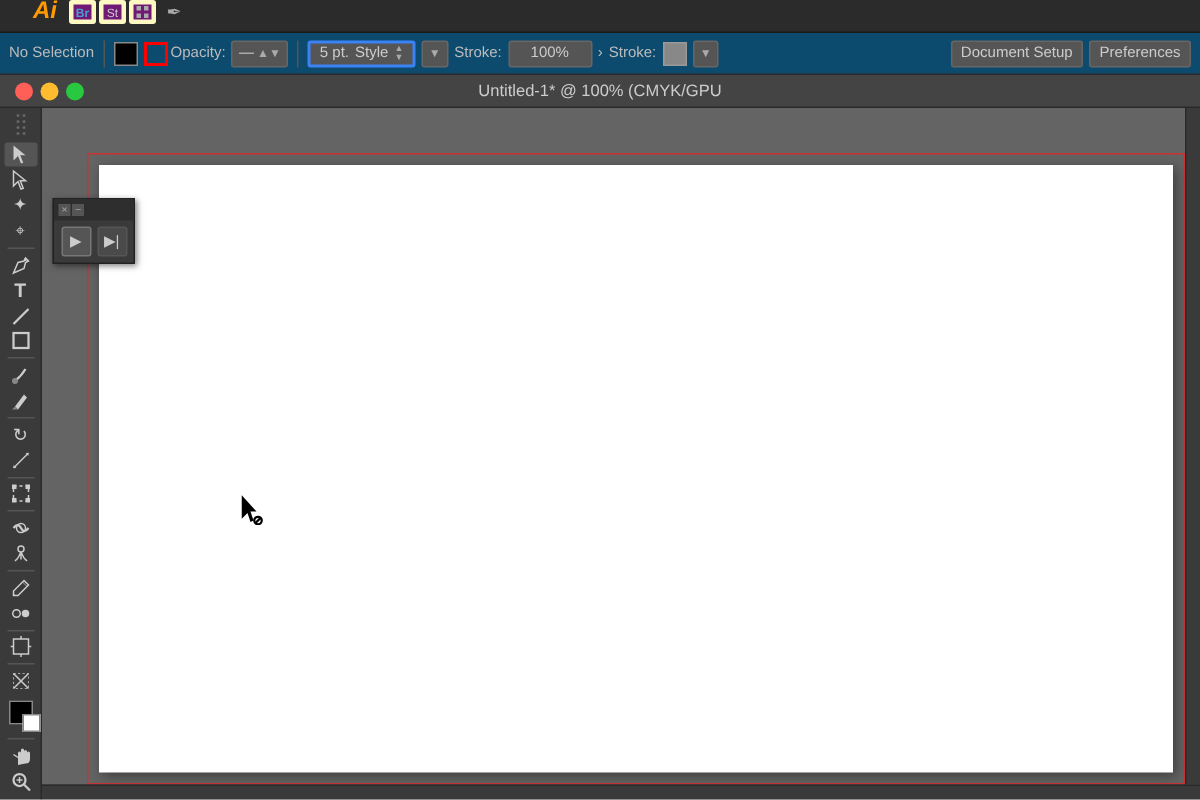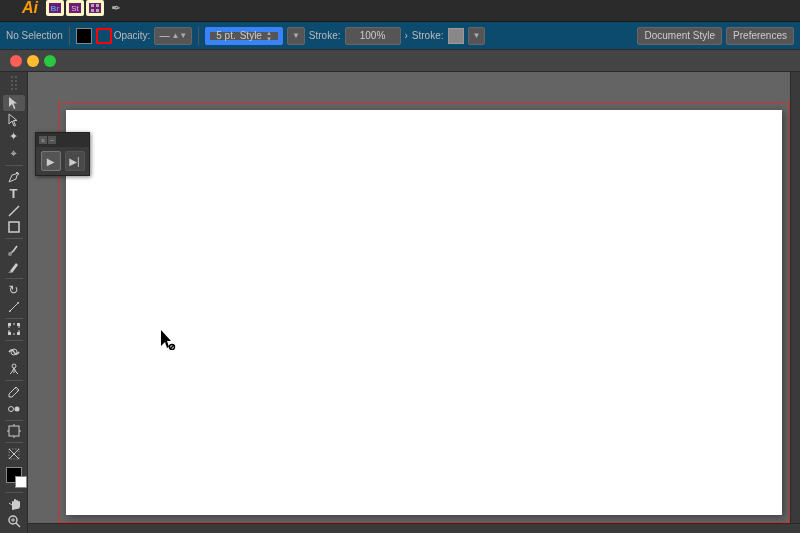--- a/index.html
+++ b/index.html
@@ -98,21 +98,21 @@
     }
     .options-dropdown .arrow {
       font-size: 8px;
       color: #aaa;
     }
     .brush-size-box {
       display: flex;
       align-items: center;
       height: 18px;
       background: #555;
-      border: 5px solid #3b82f6;
+      border: 2px solid #3b82f6;
       color: #ccc;
       font-size: 10px;
       padding: 0 6px;
       border-radius: 2px;
       gap: 4px;
     }
     .brush-size-box .arrows {
       display: flex;
       flex-direction: column;
       gap: 0;
@@ -414,30 +414,31 @@
   <div class="pct-box">
     <span>100%</span>
   </div>
   <span class="options-label">›</span>
   <span class="options-label">Stroke:</span>
   <div class="style-swatch"></div>
   <div class="options-dropdown">
     <span class="arrow">▼</span>
   </div>
   <div style="flex:1"></div>
-  <div class="btn-doc">Document Style</div>
+  <div class="btn-doc">Document Setup</div>
   <div class="btn-doc">Preferences</div>
 </div>
 
 <div id="title-bar">
   <div class="traffic-lights">
     <div class="traffic-light tl-red"></div>
     <div class="traffic-light tl-yellow"></div>
     <div class="traffic-light tl-green"></div>
   </div>
+  <div class="window-title">Untitled-1* @ 100% (CMYK/GPU</div>
 </div>
 
 <div id="main-layout">
 
   <div id="left-toolbar">
     <div class="toolbar-handle">
       <div class="handle-dot-col">
         <div class="handle-dot"></div>
         <div class="handle-dot"></div>
         <div class="handle-dot"></div>

